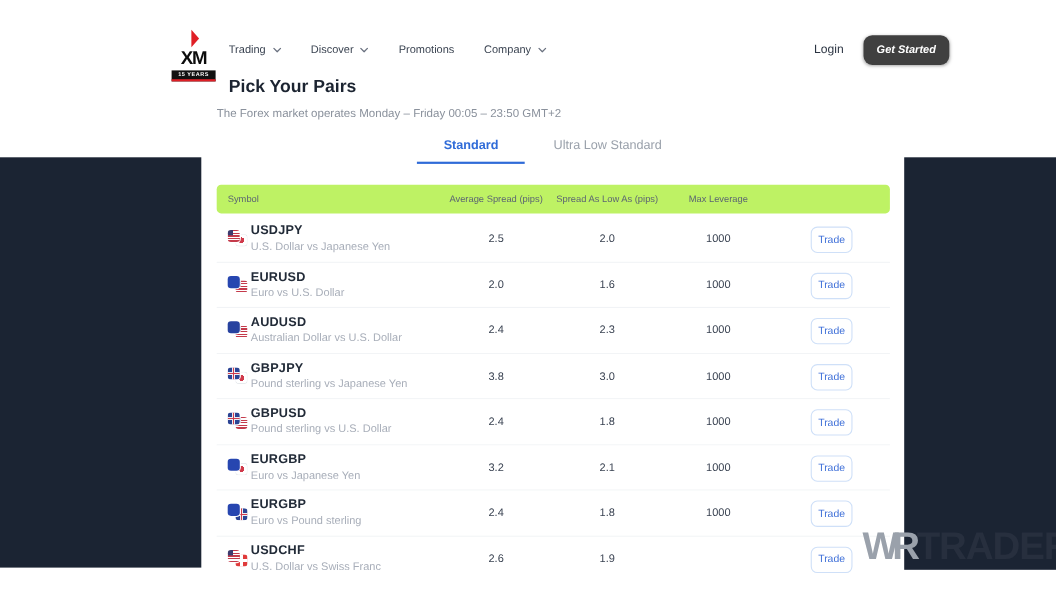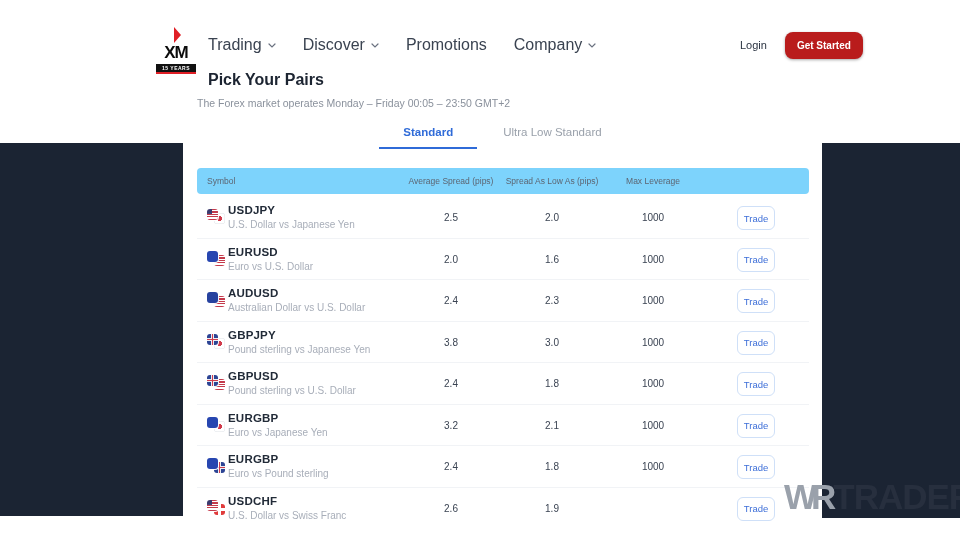--- a/index.html
+++ b/index.html
@@ -15,39 +15,39 @@
   
   #navbar { position:absolute; left:0; top:0; width:960px; height:90px; z-index:3; }
   #logo { position:absolute; left:156px; top:27px; width:40px; cursor:pointer; }
   .logo-top { display:flex; align-items:center;flex-direction:column; }
   .logo-arrow { width:0; height:0; border-left:7px solid #e01f26;
                 border-top:8px solid transparent; border-bottom:8px solid transparent; margin-right:-2px; }
   .logo-xm { font-size:17px; font-weight:bold; color:#0c0c0c; letter-spacing:-1px; }
   .logo-band { margin-top:1px; background:#111111; color:#ffffff; font-size:5px; font-weight:bold;
                text-align:center; padding:1px 0; letter-spacing:0.5px; border-bottom:2px solid #e01f26; }
   #nav-items { position:absolute; left:208px; top:0; height:90px; display:flex; align-items:center; gap:27px; }
-  .nav-item { display:flex; align-items:center; gap:6px; font-size:16px; color:#3a4351; cursor:pointer; }
+  .nav-item { display:flex; align-items:center; gap:6px; font-size:10px; color:#3a4351; cursor:pointer; }
   .nav-chevron svg { display:block; }
   #nav-right { position:absolute; left:740px; top:0; height:90px; display:flex; align-items:center; gap:18px; }
   #login-link { font-size:11px; color:#2b3442; cursor:pointer; }
-  #get-started-btn { background:#b91c1c; color:#ffffff; font-size:10px; font-weight:bold;
+  #get-started-btn { background:#404040; color:#ffffff; font-size:10px; font-weight:bold;
                      border:none; border-radius:8px; padding:8px 12px; cursor:pointer;
-                     box-shadow:0 1px 3px rgba(0,0,0,0.35); font-family:"Liberation Sans", sans-serif; }
+                     box-shadow:0 1px 3px rgba(0,0,0,0.35); font-family:"Liberation Sans", sans-serif;font-style:italic; }
 
   
   #page-title { position:absolute; left:208px; top:71px; font-size:16px; font-weight:bold; color:#1c2431; z-index:3; }
   #page-subtitle { position:absolute; left:197px; top:97px; font-size:10.5px; color:#8a919c; z-index:3; }
 
   
   #tabs { position:absolute; left:183px; top:120px; width:639px; display:flex; justify-content:center; gap:2px; z-index:3; }
   .tab { font-size:11.5px; padding:6px 24px 9px 24px; cursor:pointer; color:#9aa1ab; }
   .tab.active { color:#2f6bd8; font-weight:bold; border-bottom:2.5px solid #2f6bd8; }
 
   
-  #thead { position:absolute; left:197px; top:168px; width:612px; height:26px; background:#7dd3fc;
+  #thead { position:absolute; left:197px; top:168px; width:612px; height:26px; background:#bef264;
            border-radius:4px; z-index:3; }
   .hcell { position:absolute; top:0; height:26px; line-height:26px; font-size:8.5px; color:#5c6572; }
   .h-symbol { left:10px; }
   .h-avg { left:174px; width:160px; text-align:center; }
   .h-low { left:275px; width:160px; text-align:center; }
   .h-lev { left:376px; width:160px; text-align:center; }
 
   #tbody { position:absolute; left:197px; top:197px; width:612px; z-index:3; }
   .trow { position:relative; width:612px; height:41.5px; border-bottom:1px solid #f1f3f6; background:#ffffff; }
   .trow:last-child { border-bottom:none; }

